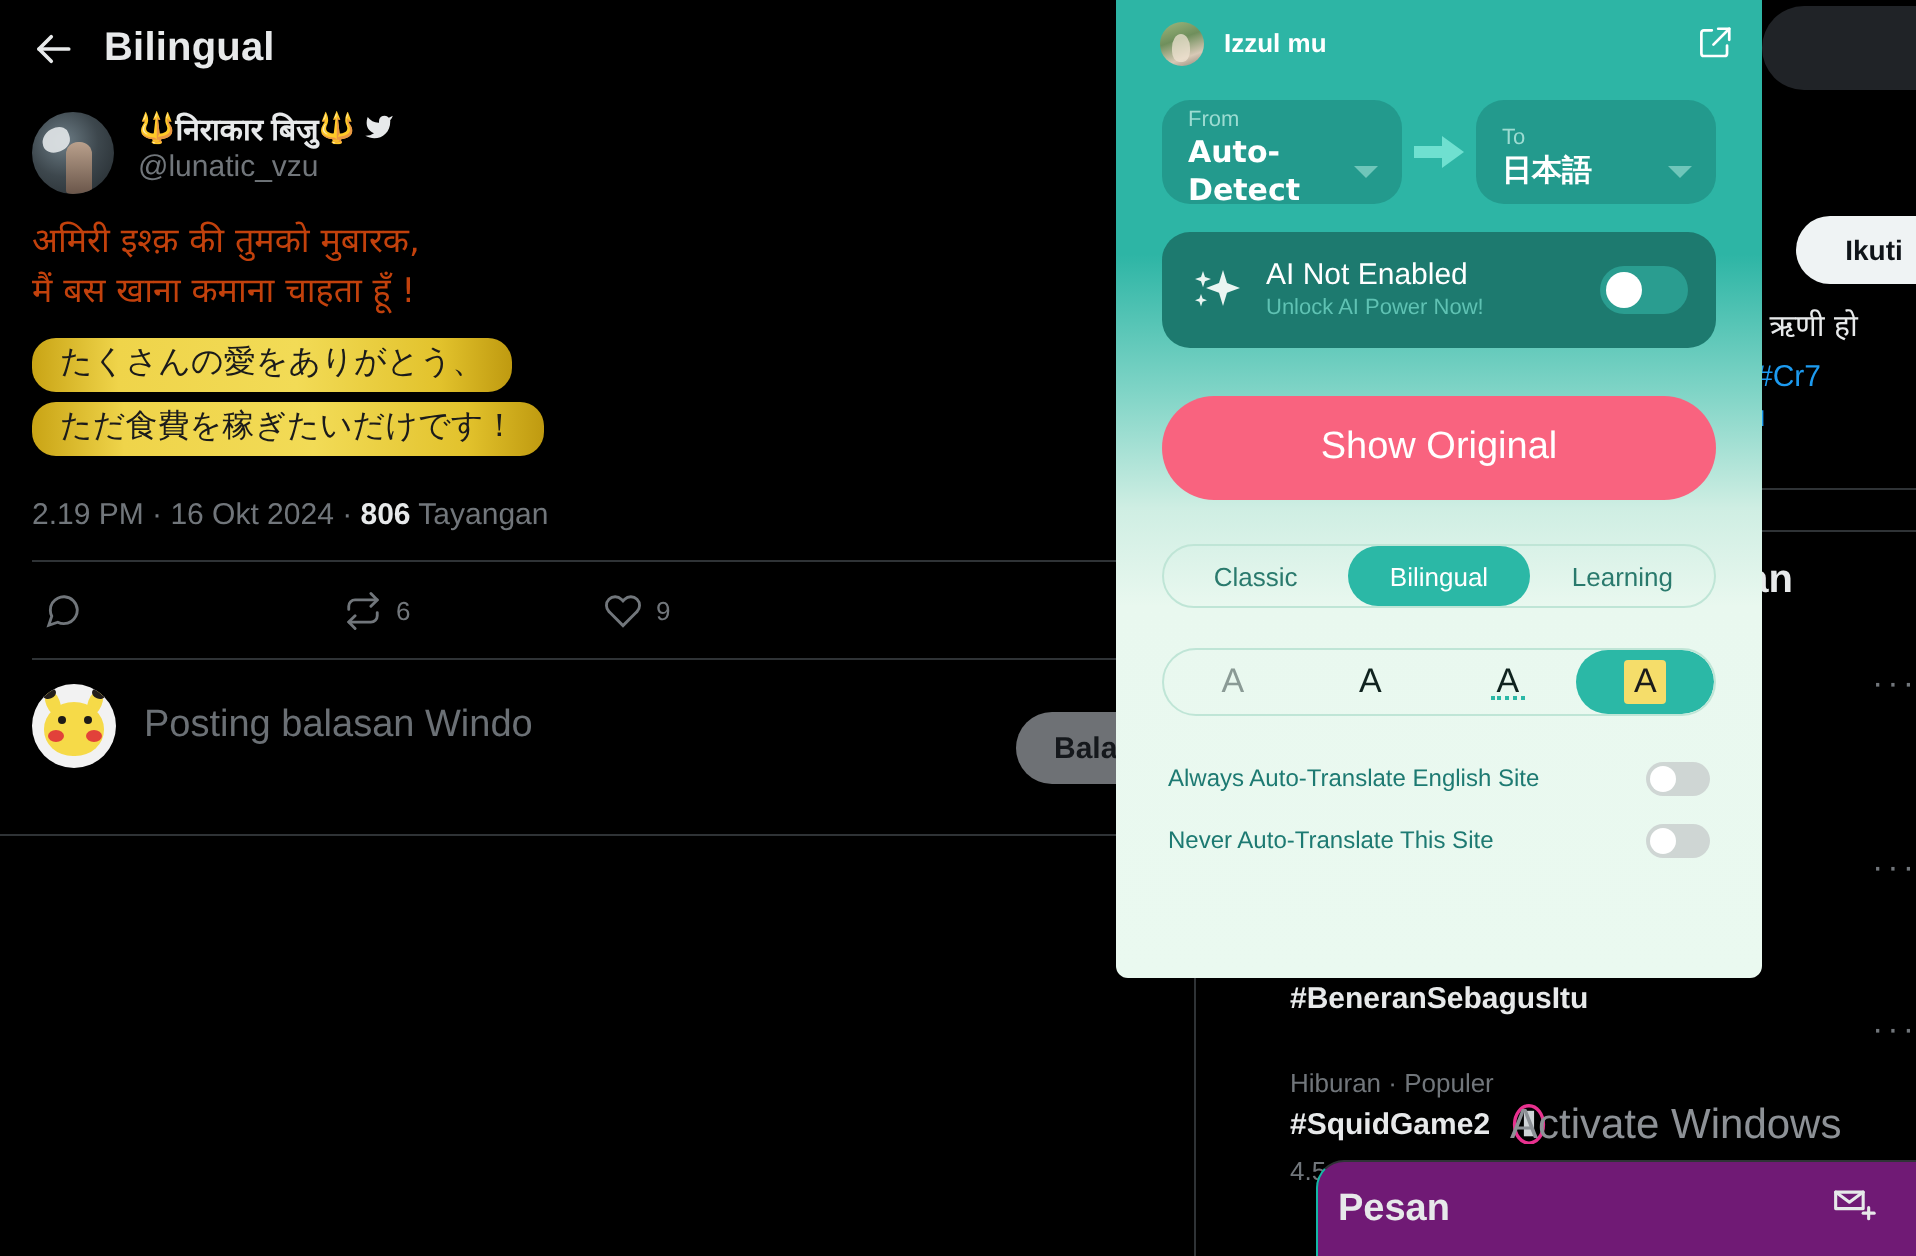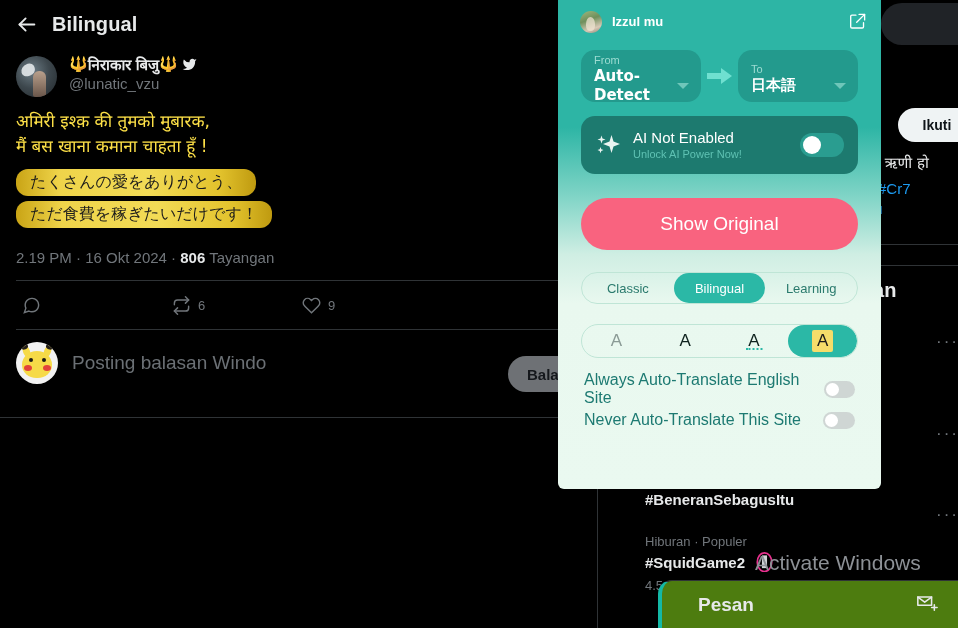--- a/index.html
+++ b/index.html
@@ -31,21 +31,21 @@
   .avatar .fig { position: absolute; left: 17px; top: 15px; width: 13px; height: 26px;
     background: linear-gradient(#b9a08c, #6a564a); border-radius: 6px 6px 2px 2px; }
   .uname-wrap { margin-left: 12px; padding-top: 2px; }
   .uname { font-size: 15px; font-weight: bold; color: #e7e9ea; display: flex; align-items: center; gap: 0px; white-space: nowrap; }
   .uname .tridents { color: #e8b52a; font-size: 15px; }
   .verified { display: inline-block; margin-left: 4px; }
   .verified svg { width: 15px; height: 15px; vertical-align: -2px; }
   .handle { font-size: 15px; color: #71767b; margin-top: 1px; }
 
   .tweet-body { padding: 12px 16px 0 16px; }
-  .tw-line { font-size: 17px; line-height: 25px; color: #fde047; font-family: "DejaVu Sans", sans-serif; }
+  .tw-line { font-size: 17px; line-height: 25px; color: #c2410c; font-family: "DejaVu Sans", sans-serif; }
   .hl-wrap { margin-top: 10px; }
   .hl {
     display: inline-block; font-size: 16px; line-height: 22px; color: #1b1b1b;
     font-family: Liberation Serif, serif;
     padding: 2px 14px 3px 14px; border-radius: 12px; margin-bottom: 5px;
     background: linear-gradient(90deg,#c9a415 0%, #efd44a 18%, #f2db56 55%, #e2c22c 85%, #bf9a10 100%);
   }
   .translate-link { margin-top: 14px; font-size: 15px; color: #1d9bf0; cursor: pointer; }
 
   .meta { padding: 16px 16px 0 16px; font-size: 15px; color: #71767b; }
@@ -103,22 +103,22 @@
   .trend-count { position: absolute; font-size: 13px; color: #71767b; white-space: nowrap; }
   .squid-icon { position: absolute; left: 756px; top: 552px; width: 17px; height: 20px; }
 
   
   .aw-title { position: absolute; left: 755px; top: 551px; font-size: 21px; color: #8d9196; white-space: nowrap; }
   .aw-sub { position: absolute; left: 755px; top: 579px; font-size: 14px; color: #8d9196; white-space: nowrap; }
 
   
   .pesan-bar {
     position: absolute; left: 658px; top: 580px; width: 300px; height: 48px;
-    background: #4d7c0f; border-radius: 14px 0 0 0; border-top: 1px solid #2f3336; border-left: 4px solid #14b8a6;
-    display: flex; align-items: center; justify-content: space-between; padding: 0 20px 0 36px;
+    background: #701a75; border-radius: 14px 0 0 0; border-top: 1px solid #2f3336; border-left: 1px solid #14b8a6;
+    display: flex; align-items: center; justify-content: space-between; padding: 0 20px 0 10px;
   }
   .pesan-label { font-size: 19px; font-weight: bold; color: #e7e9ea; }
   .pesan-icon svg { width: 22px; height: 22px; }
 
   
   .panel {
     position: absolute; left: 558px; top: 0; width: 323px; height: 489px;
     background: linear-gradient(180deg,#2db5a5 0%, #2db5a5 26%, #7fd4c6 40%, #cfeee3 52%, #e9f8ef 62%, #eaf9f0 100%);
     border-radius: 0 0 6px 6px; overflow: hidden;
   }
@@ -179,21 +179,21 @@
   .st-plain { color: #8a9a95; }
   .st-bold { color: #10231f; font-weight: normal; }
   .st-dot { color: #10231f; }
   .st-dot:after { content: ""; position: absolute; bottom: 7px; left: 50%; transform: translateX(-50%);
     width: 17px; height: 0; border-bottom: 2px dotted #2bb8a6; }
   .st-item.active { background: #2bb8a6; border-radius: 17px; }
   .st-item.active .mark { background: #f5dd6a; color: #1b1b1b; padding: 1px 5px; border-radius: 2px; font-size: 17px; }
 
   .opt-row { display: flex; align-items: center; justify-content: space-between; padding: 0 26px 0 26px; height: 30px; margin-top: 16px; }
   .opt-row.second { margin-top: 1px; }
-  .opt-lbl { font-size: 16px; color: #1d7a72; }
+  .opt-lbl { font-size: 12px; color: #1d7a72; }
   .opt-toggle { width: 32px; height: 17px; border-radius: 9px; background: #cfd6d4; position: relative; cursor: pointer; }
   .opt-toggle .k { position: absolute; left: 2px; top: 2px; width: 13px; height: 13px; border-radius: 50%; background: #fff; }
 </style>
 </head>
 <body>
 
 <div id="root">
 
   <div class="tw-main">
 

